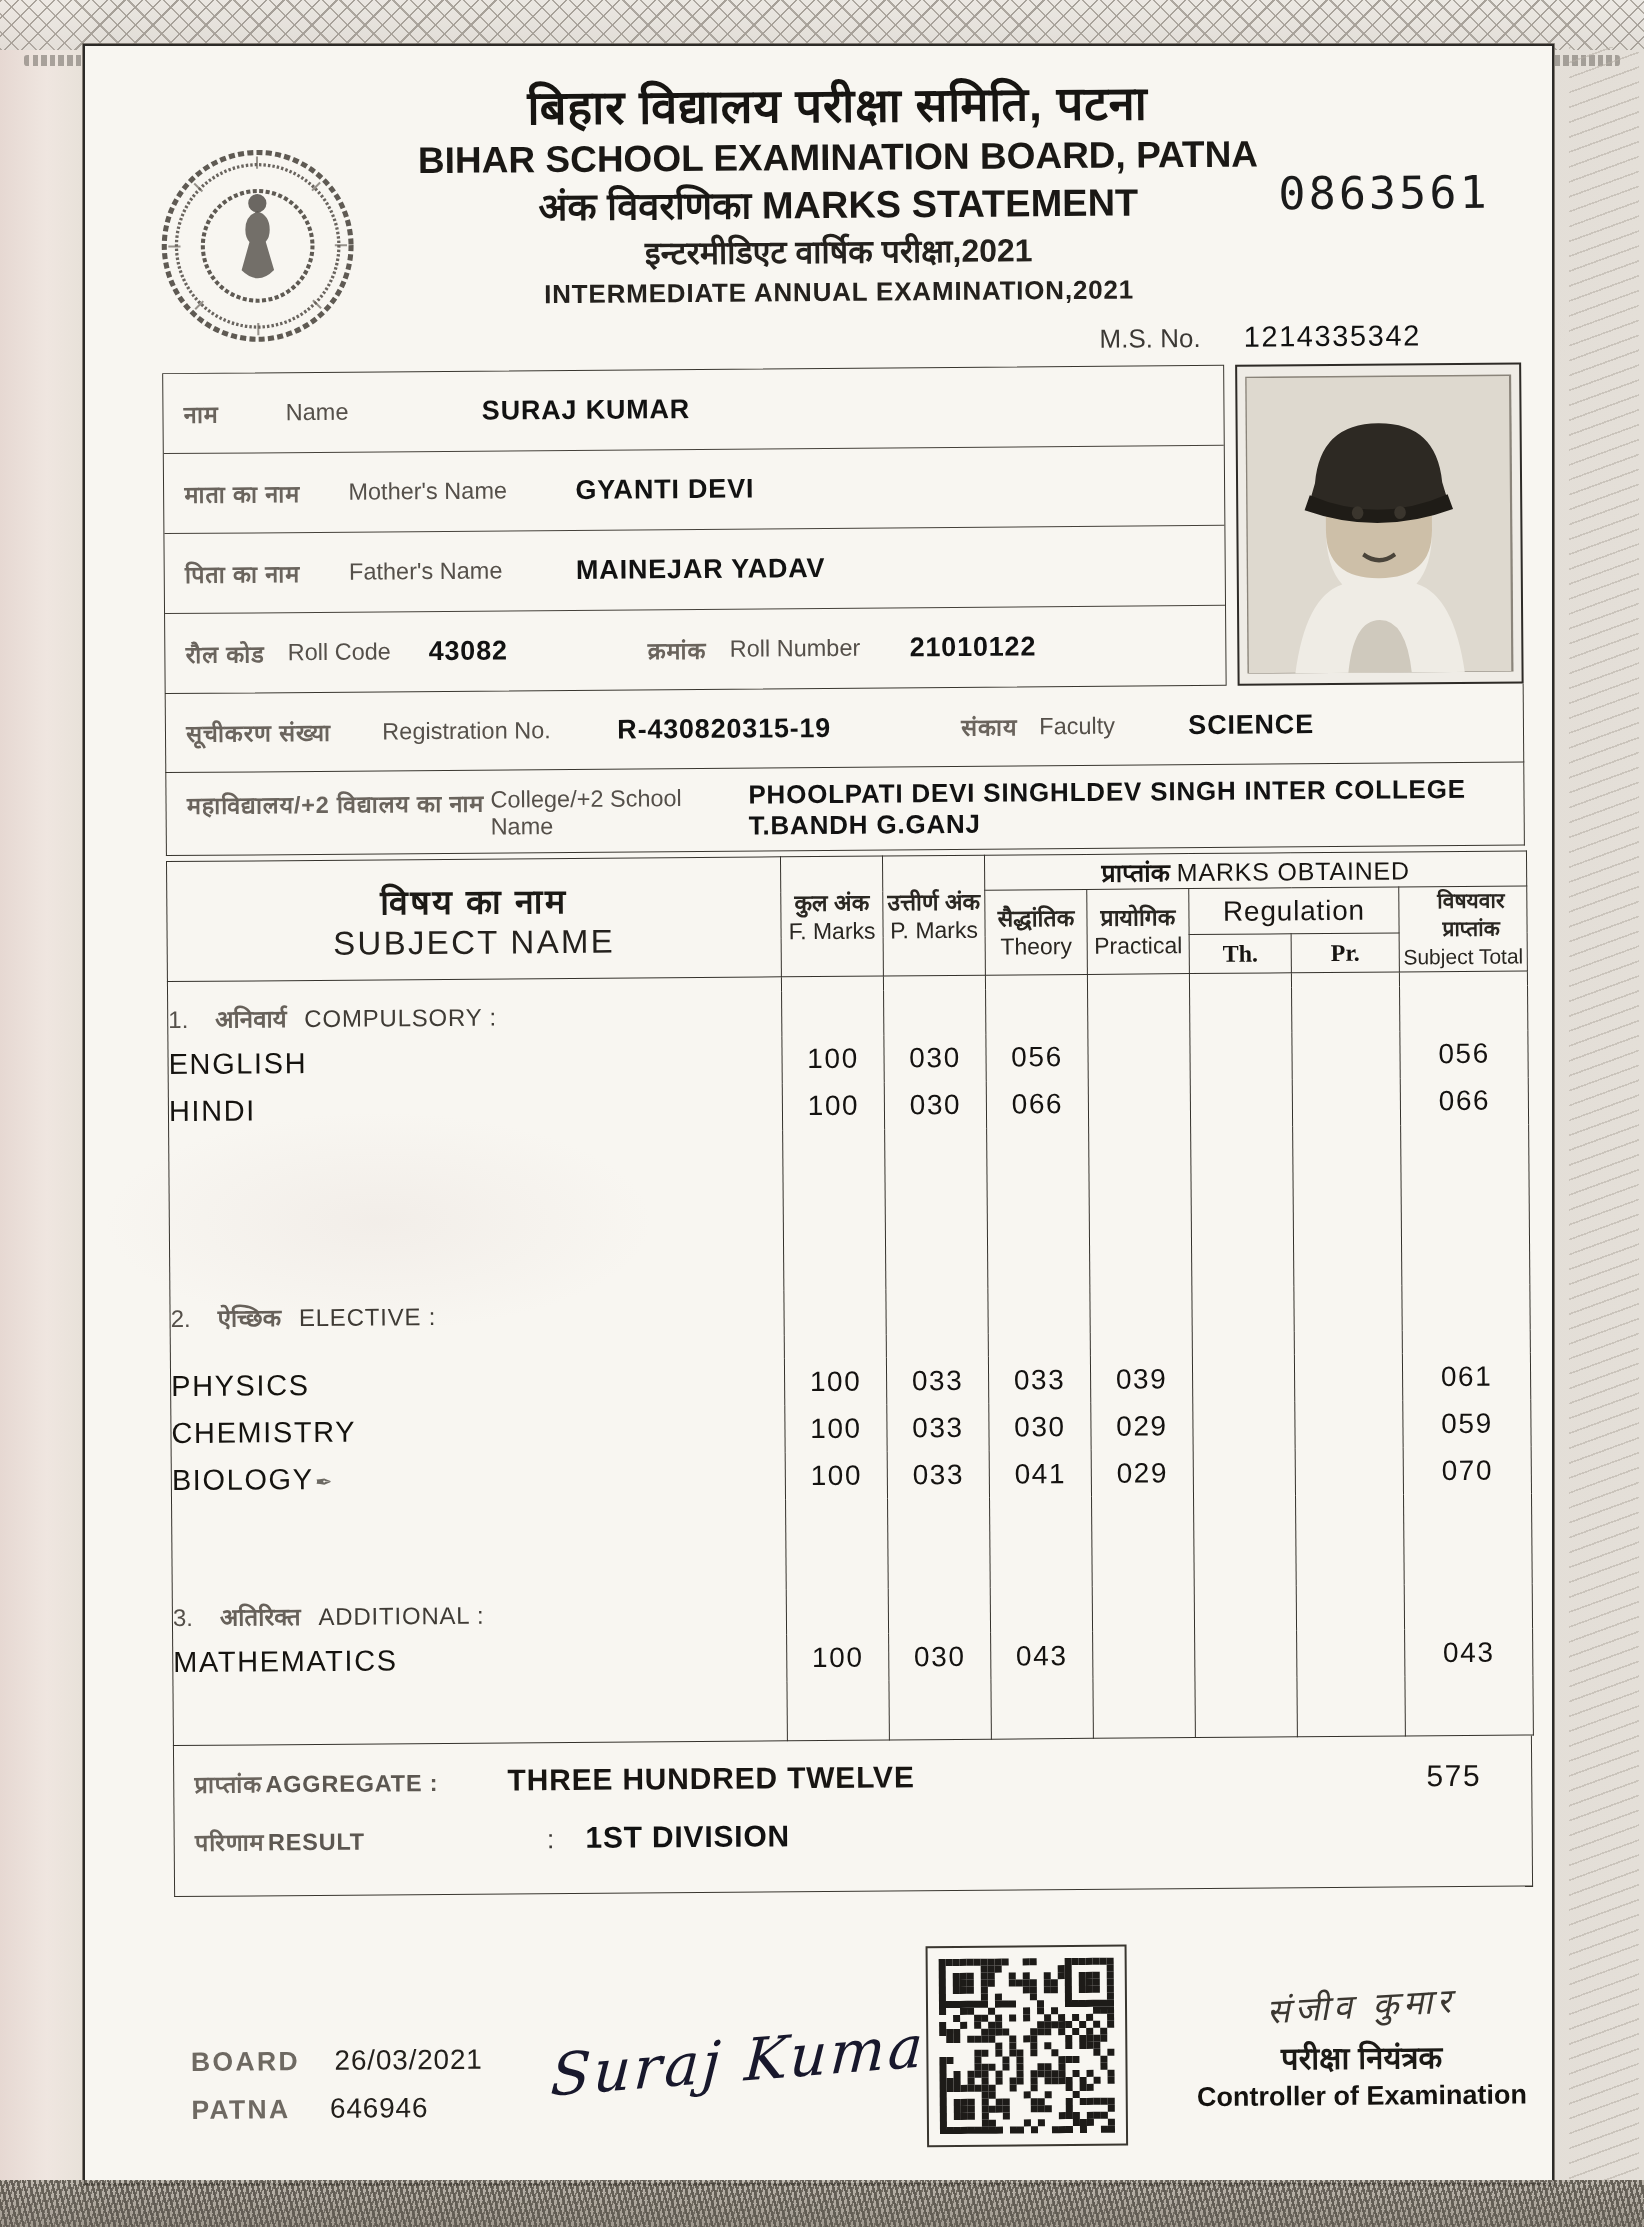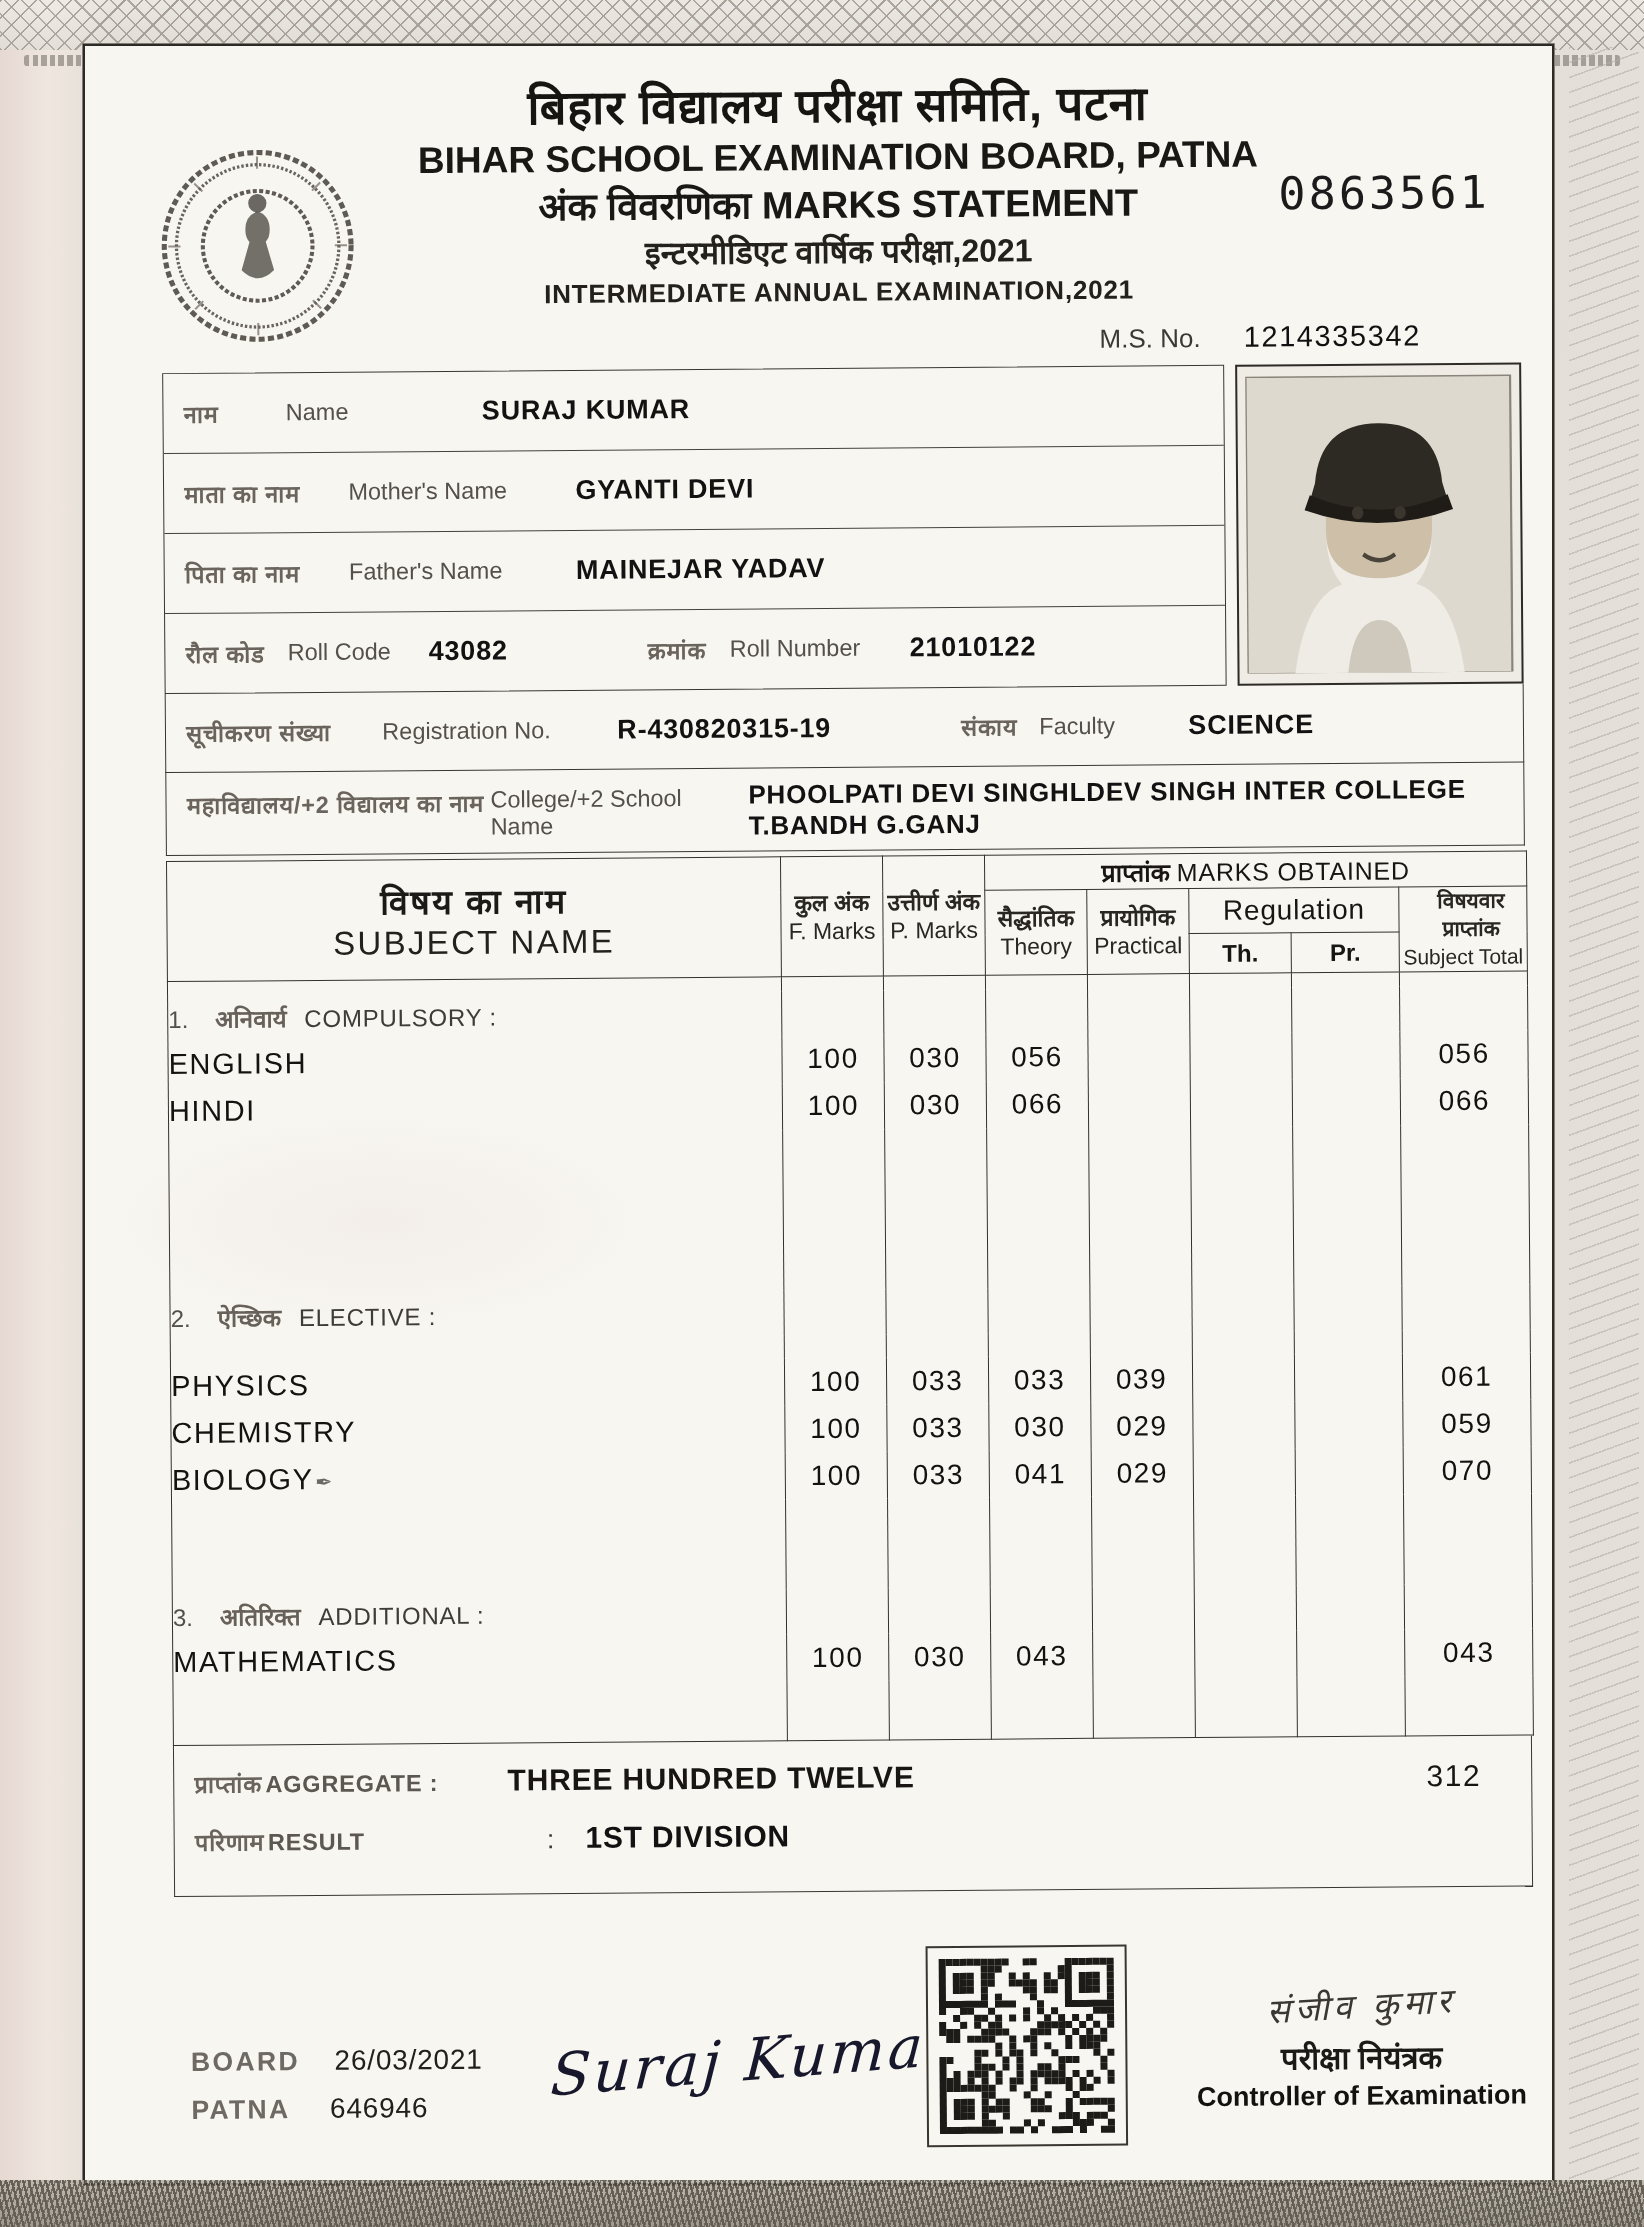--- a/index.html
+++ b/index.html
@@ -89,21 +89,21 @@
   .c-sub{width:614px;} .c-n{width:102px;} .c-pr{width:108px;} .c-tot{width:128px;}
   .th-sub{text-align:center;}
   .th-sub .hi{font-size:34px;font-weight:700;letter-spacing:2.3px;color:#1c1a16;}
   .th-sub .en{font-size:33px;font-weight:400;letter-spacing:2.3px;color:#24211d;}
   .th-small{text-align:center;line-height:28px;padding:4.7px 1.6px;}
   .th-small .hi{font-size:23px;font-weight:600;color:#2a2722;display:block;}
   .th-small .en{font-size:23px;font-weight:400;color:#2a2722;display:block;}
   .mo-head{text-align:center;font-size:25px;padding:6.3px 0 4.7px 0;border-bottom:1.6px solid #35322c;}
   .mo-head .hi{font-weight:600;} .mo-head .en{font-weight:500;letter-spacing:0.8px;}
   .reg-head{text-align:center;font-size:28px;font-weight:500;letter-spacing:0.8px;border-bottom:1.6px solid #35322c;padding:4.7px 0;}
-  .thpr{text-align:center;font-size:24px;padding:7.8px 0;}
+  .thpr{text-align:center;font-size:24px;padding:7.8px 0;font-family:Liberation Serif, serif;}
   .tot-head .en{font-weight:400;font-size:21px;}
   .tot-head .hi{font-size:21px;padding-left:16px;}
   .sec-label{padding:7.8px 0 3.1px 14px;font-size:24px;color:#46423c;}
   .sec-label .num{margin-right:20.3px;color:#55504a;}
   .sec-label .hi{color:#67615a;margin-right:11px;font-weight:600;}
   .sec-label .en{color:#3f3b35;letter-spacing:0.8px;}
   .sub-name{padding-left:50px;font-size:29px;letter-spacing:1.6px;color:#15130f;}
   .mk{text-align:center;font-size:28px;color:#141210;letter-spacing:1.6px;}
   .marks .botline td{border-bottom:1.6px solid #35322c;}
   
@@ -459,21 +459,21 @@
       </tbody>
         </table>
 
       <div class="agg-box">
         <div class="agg-row">
           <span class="agg-lab-w">
             <span class="lab-hi">प्राप्तांक</span>
             <span class="lab-en" style="font-weight:700;color:#5c5751;letter-spacing:0.8px">AGGREGATE :</span>
           </span>
           <span class="agg-words">THREE HUNDRED TWELVE</span>
-          <span class="agg-num">312</span>
+          <span class="agg-num">575</span>
         </div>
         <div class="agg-row">
           <span class="agg-lab-w">
             <span class="lab-hi">परिणाम</span>
             <span class="lab-en" style="font-weight:700;color:#5c5751;letter-spacing:0.8px">RESULT</span>
           </span>
           <span class="res-colon">:</span>
           <span class="val" style="font-size:30px">1ST DIVISION</span>
         </div>
       </div>

